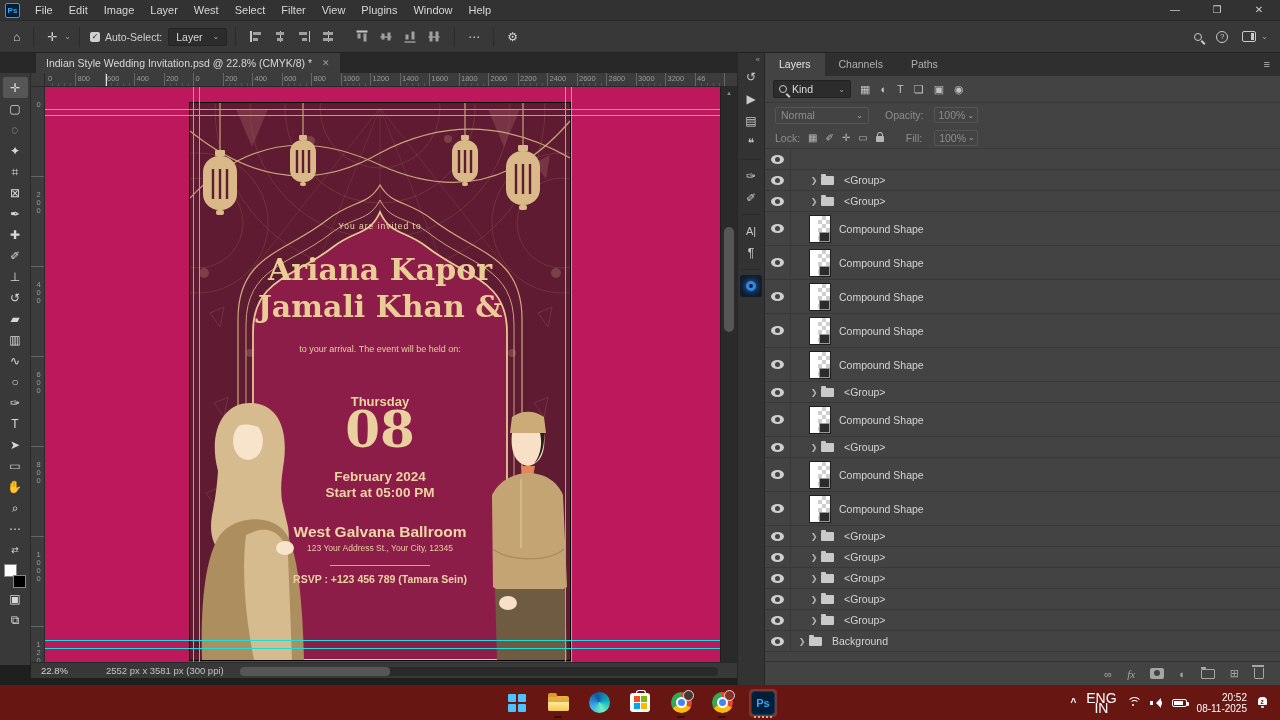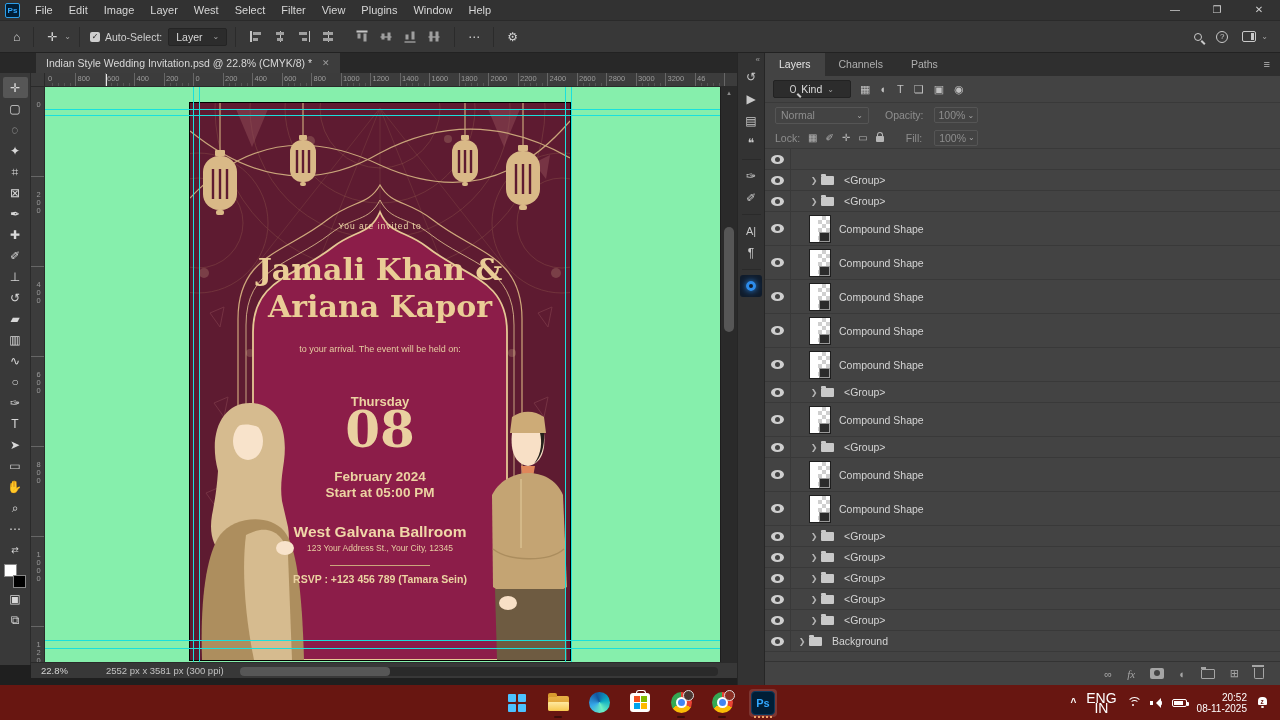--- a/index.html
+++ b/index.html
@@ -62,21 +62,21 @@
     border-bottom:1px solid #2a2a2a;font-size:7.5px;color:#9b9b9b;overflow:hidden;
     background-image:repeating-linear-gradient(to right,transparent 0 28.5px,#666 28.5px 29.5px),
       repeating-linear-gradient(to right,transparent 0 5.4px,#555 5.4px 5.9px);
     background-size:100% 100%,100% 4px;background-position:2px 0,2px 10px;background-repeat:repeat-x;}
   .hruler span{position:absolute;top:1px;}
   .cursor-tick{position:absolute;left:61px;top:0;width:1px;height:14px;background:#e8e8e8;}
   .vruler{position:absolute;left:31px;top:87px;width:14px;height:575px;background:#3c3c3c;
     border-right:1px solid #2a2a2a;font-size:7.5px;color:#9b9b9b;overflow:hidden;
     background-image:repeating-linear-gradient(to bottom,transparent 0 89px,#666 89px 90px);}
   .vruler span{position:absolute;left:3px;writing-mode:vertical-rl;text-orientation:upright;letter-spacing:-1px;}
-  .canvas-wrap{position:absolute;left:45px;top:87px;width:675px;height:575px;background:#86efac;overflow:hidden;}
+  .canvas-wrap{position:absolute;left:45px;top:87px;width:675px;height:575px;background:#be185d;overflow:hidden;}
   .canvas{position:absolute;left:145px;top:16px;width:380px;height:557px;background:#5e1b31;
     box-shadow:0 0 0 1px #000;}
   .canvas svg{position:absolute;left:0;top:0;}
   .cv-text{position:absolute;left:0;right:0;text-align:center;color:#e6cda1;}
   .t-intro{top:118px;font-size:8.5px;letter-spacing:1px;color:#eed8ab;}
   .t-names{top:148px;font-family:"DejaVu Serif",serif;font-weight:bold;font-size:30px;line-height:37px;color:#eacd96;}
   .t-msg{top:240px;font-size:9px;line-height:12px;}
   .t-day{top:291px;font-size:13px;font-weight:bold;color:#ecd3a2;}
   .t-num{top:297px;font-family:"DejaVu Serif",serif;font-size:50px;font-weight:bold;line-height:60px;color:#ead0a0;}
   .t-month{top:366px;font-size:13.5px;font-weight:bold;color:#ecd3a2;}
@@ -110,21 +110,21 @@
 
   
   .layers{position:absolute;left:764px;top:53px;width:516px;height:632px;background:#434343;
     border-left:1px solid #262626;font-size:10.5px;color:#d4d4d4;}
   .ptabs{height:23px;background:#2f2f2f;display:flex;align-items:stretch;}
   .ptab{padding:5px 14px 0 14px;color:#b0b0b0;}
   .ptab.active{background:#434343;color:#e4e4e4;}
   .pmenu{margin-left:auto;padding:5px 10px 0 0;color:#bbb;font-size:11px;}
   .frow{height:27px;display:flex;align-items:center;padding:0 8px;gap:9px;border-bottom:1px solid #393939;}
   .kindbox{width:78px;height:18px;background:#2c2c2c;border:1px solid #222;border-radius:2px;
-    display:flex;align-items:center;padding:0 16px;gap:5px;color:#ddd;}
+    display:flex;align-items:center;padding:0 5px;gap:5px;color:#ddd;}
   .fic{color:#c0c0c0;font-size:11px;}
   .brow{height:24px;display:flex;align-items:center;padding:0 10px;color:#8e8e8e;gap:6px;}
   .selbox{width:94px;height:17px;border:1px solid #555;border-radius:2px;display:flex;align-items:center;
     justify-content:space-between;padding:0 5px;color:#8e8e8e;}
   .valbox{width:44px;height:16px;border:1px solid #555;border-radius:2px;display:flex;align-items:center;
     justify-content:space-between;padding:0 4px;color:#8e8e8e;margin-left:4px;}
   .lockrow{height:22px;display:flex;align-items:center;padding:0 10px;color:#8e8e8e;gap:8px;
     border-bottom:1px solid #393939;}
   .lk-ic{color:#b5b5b5;font-size:10px;}
   .padlock{width:8px;height:6px;background:#b5b5b5;border-radius:1px;position:relative;margin-top:3px;display:inline-block;}
@@ -483,22 +483,22 @@
           <path d="M331,363 L345,363 L343,374 L333,374 Z" fill="#e0875b"></path>
           <path d="M302,392 C310,376 326,370 338,370 C352,370 366,376 373,392 L377,484 C360,496 318,496 303,484 Z" fill="#c4a473"></path>
           <line x1="331" y1="376" x2="331" y2="445" stroke="#e3cd9e" stroke-width="1"></line>
           <path d="M303,446 C318,458 358,460 374,446" stroke="#ab8d5e" stroke-width="1.5" fill="none"></path>
           <path d="M305,486 L375,486 L377,557 L307,557 Z" fill="#6e5b41"></path>
           <ellipse cx="318" cy="500" rx="9" ry="7" fill="#f8e0c6"></ellipse>
         </g>
       </svg>
       <div class="cv-text t-intro">You are invited to</div>
       <div class="cv-text t-names">
+        <div>Ariana Kapor</div>
         <div>Jamali Khan &amp;</div>
-        <div>Ariana Kapor</div>
       </div>
       <div class="cv-text t-msg">
         <div>to your arrival. The event will be held on:</div>
       </div>
       <div class="cv-text t-day">Thursday</div>
       <div class="cv-text t-num">08</div>
       <div class="cv-text t-month">February 2024</div>
       <div class="cv-text t-time">Start at 05:00 PM</div>
       <div class="cv-text t-venue">West Galvana Ballroom</div>
       <div class="cv-text t-addr">123 Your Address St., Your City, 12345</div>

